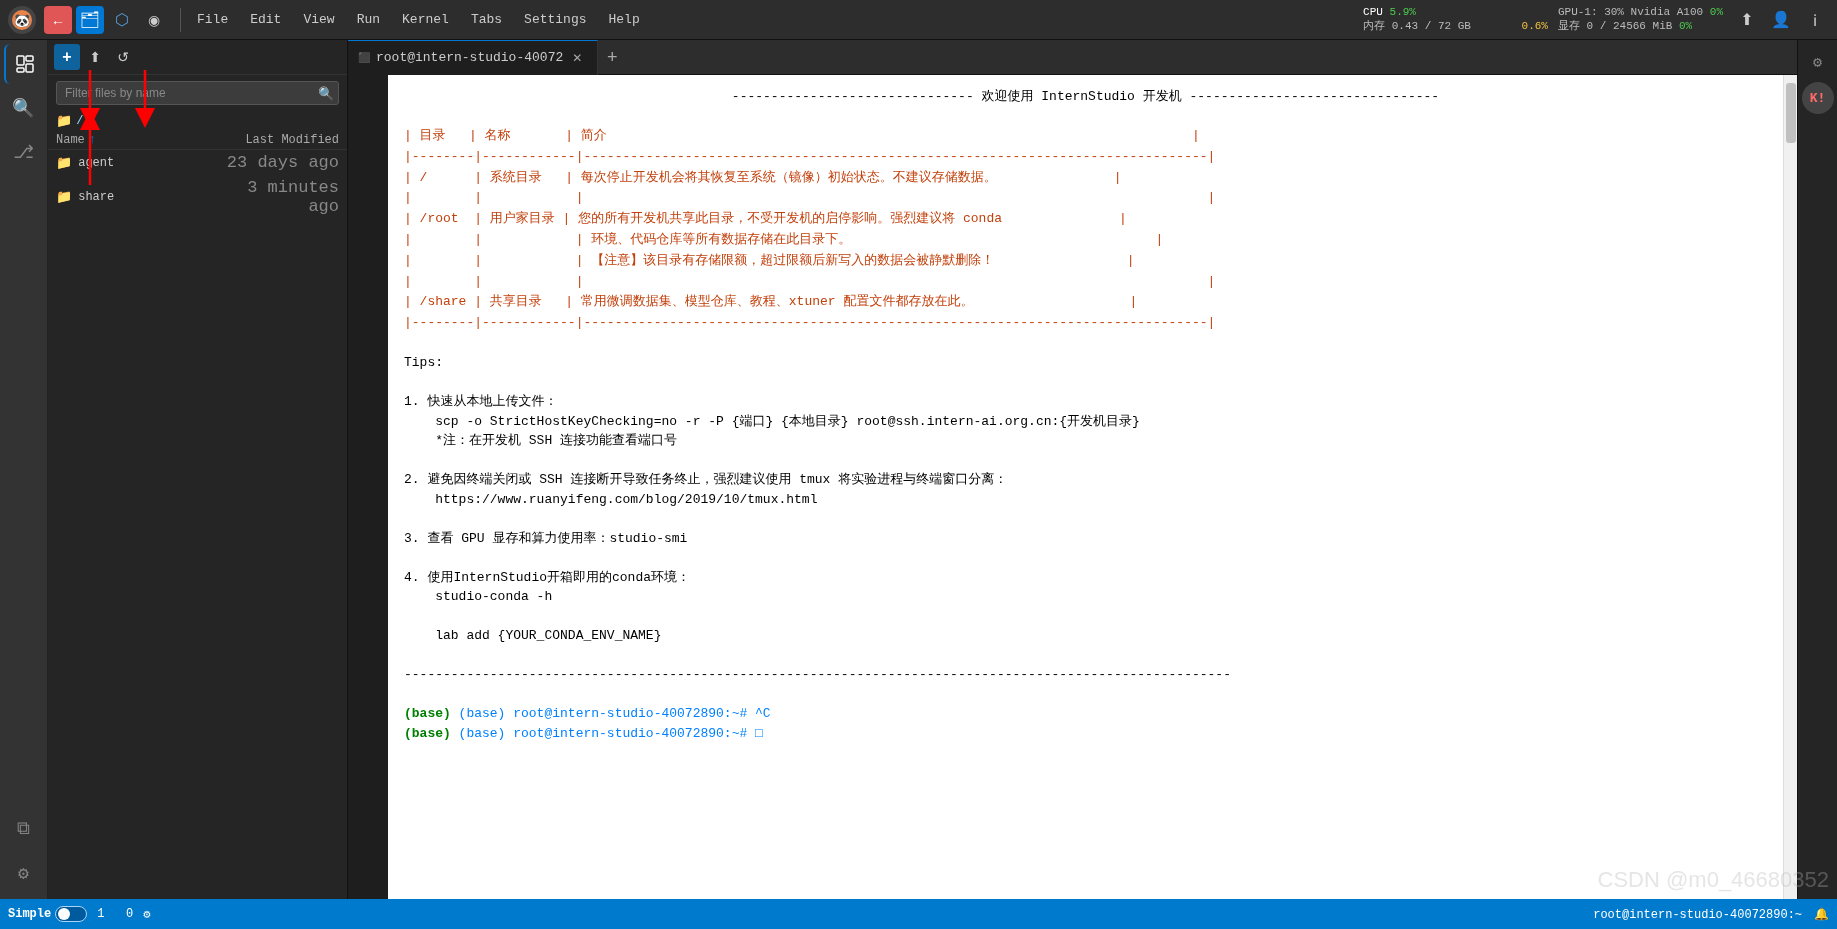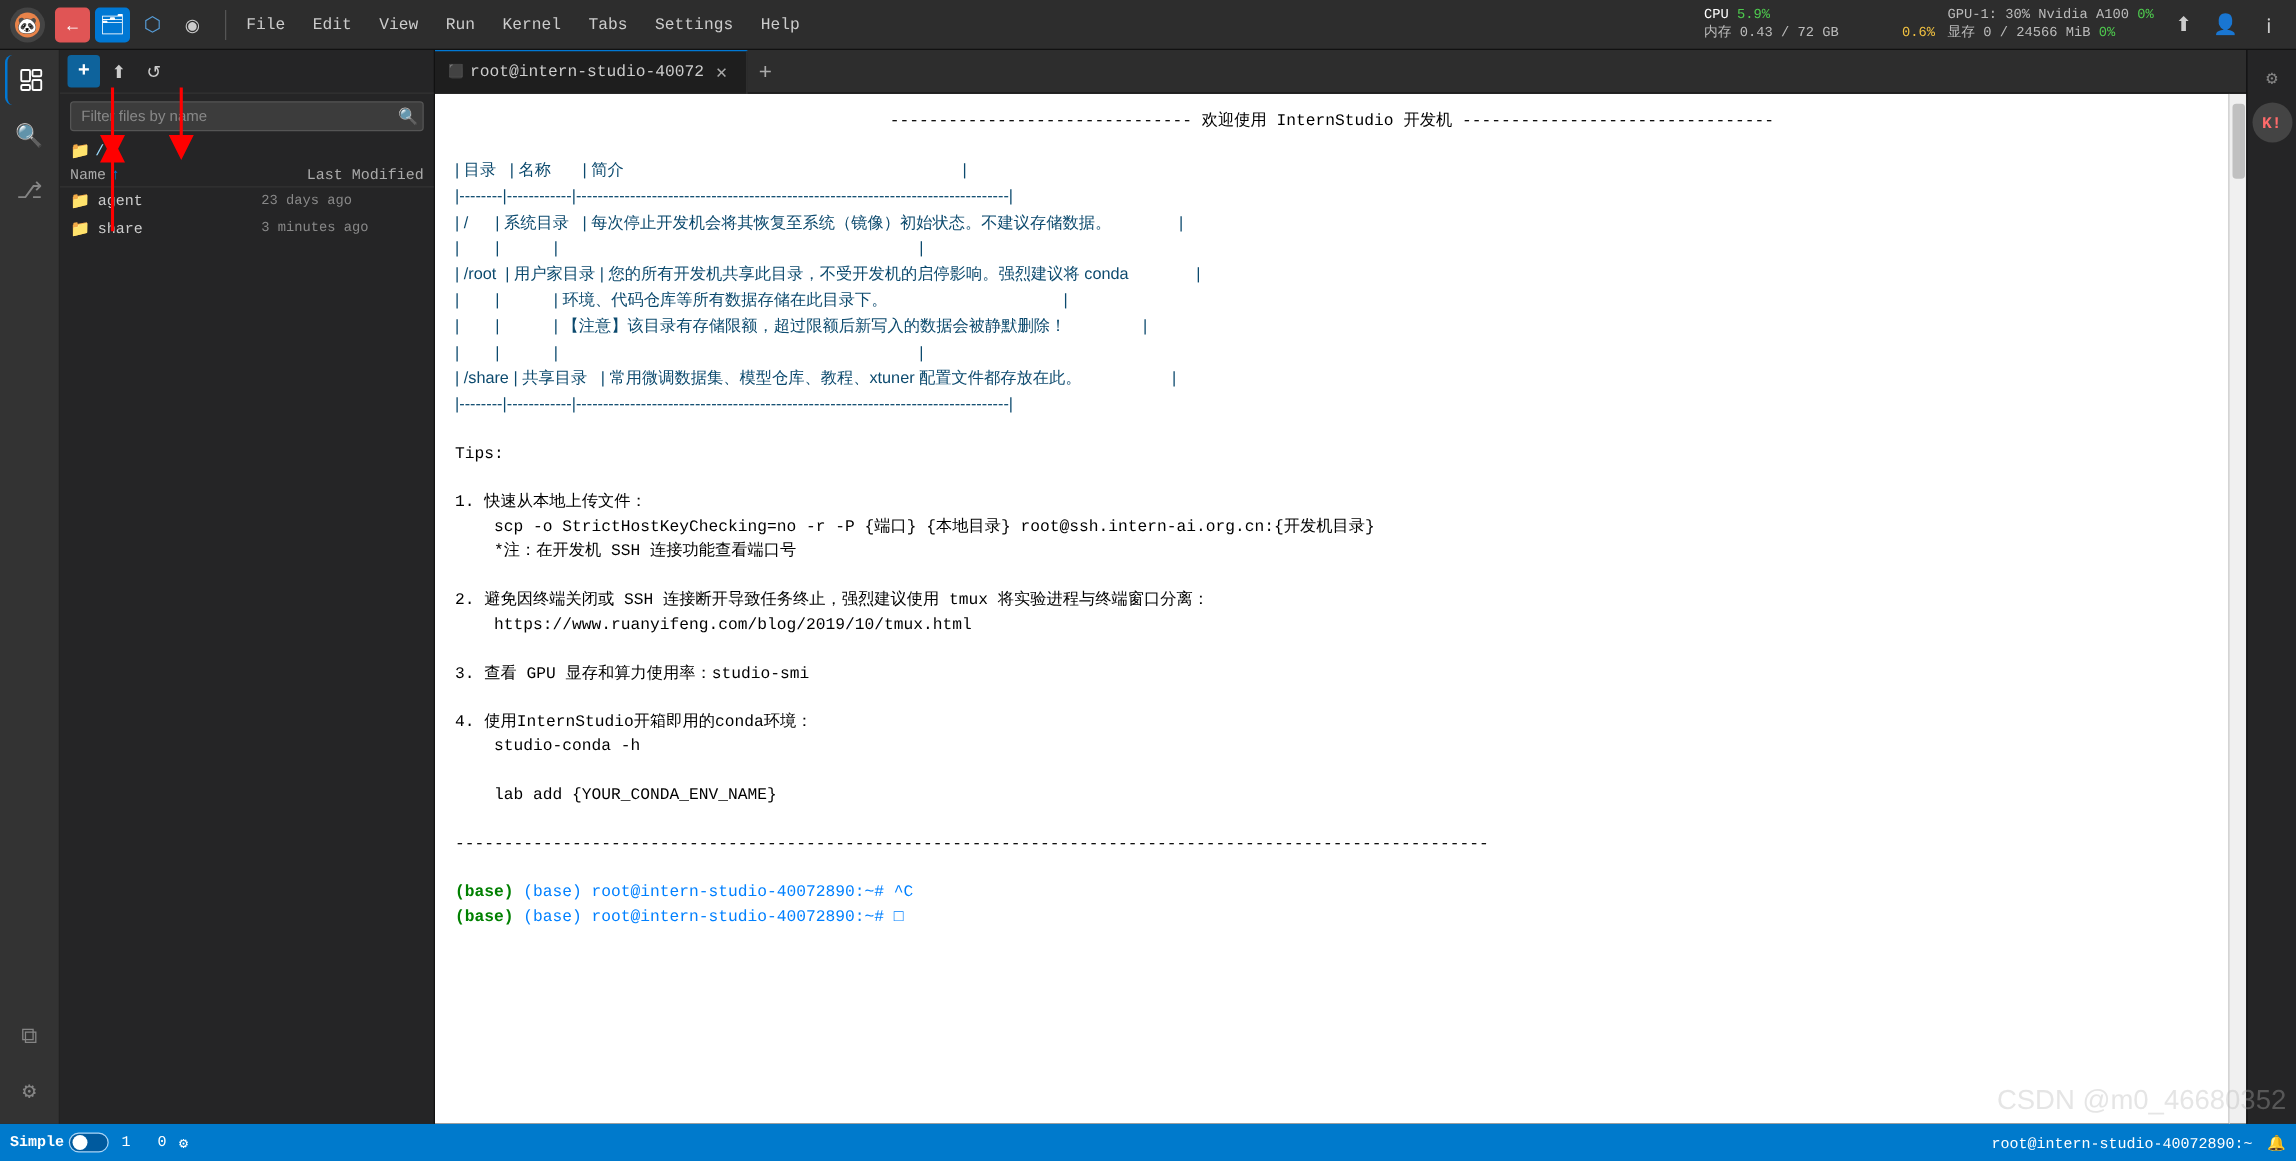--- a/index.html
+++ b/index.html
@@ -217,21 +217,21 @@
     .file-list { flex: 1; overflow-y: auto; }
     .file-item {
       display: flex;
       align-items: center;
       padding: 3px 8px;
       cursor: pointer;
       font-size: 12px;
     }
     .file-icon { margin-right: 6px; font-size: 13px; color: #dcb67a; }
     .file-name { flex: 1; color: #ccc; }
-    .file-modified { width: 130px; text-align: left; color: #888; font-size: 11px; }
+    .file-modified { width: 130px; text-align: right; color: #888; font-size: 17px; }
 
     
     .editor-area {
       flex: 1;
       display: flex;
       flex-direction: column;
       background: #1e1e1e;
     }
     .tab-bar {
       display: flex;
@@ -285,20 +285,21 @@
     
     .terminal-content {
       flex: 1;
       background: #ffffff;
       color: #000000;
       padding: 12px 16px;
       overflow-y: auto;
       font-size: 13px;
       line-height: 1.5;
       font-family: 'Consolas', 'Monaco', 'Courier New', monospace;
+      margin-left: 40px;
     }
     .prompt-green { color: #008000; font-weight: bold; }
     .prompt-cyan { color: #0080ff; }
 
     
     .right-sidebar {
       width: 40px;
       background: #252526;
       display: flex;
       flex-direction: column;
@@ -489,21 +490,21 @@
           <button class="tab-close">✕</button>
         </div>
         <button class="tab-add">+</button>
       </div>
 
       <div style="display:flex; flex:1; overflow:hidden;">
         <div class="terminal-content">
           <div style="text-align:center; white-space:pre;">------------------------------- 欢迎使用 InternStudio 开发机 --------------------------------</div>
           <br>
           <div>
-            <pre style="font-family:Liberation Sans, sans-serif; font-size:13px; color:#0c4a6e; line-height:1.6;">| 目录   | 名称       | 简介                                                                           |
+            <pre style="font-family:Liberation Mono, monospace; font-size:13px; color:#c2410c; line-height:1.6;">| 目录   | 名称       | 简介                                                                           |
 |--------|------------|--------------------------------------------------------------------------------|
 | /      | 系统目录   | 每次停止开发机会将其恢复至系统（镜像）初始状态。不建议存储数据。               |
 |        |            |                                                                                |
 | /root  | 用户家目录 | 您的所有开发机共享此目录，不受开发机的启停影响。强烈建议将 conda               |
 |        |            | 环境、代码仓库等所有数据存储在此目录下。                                       |
 |        |            | 【注意】该目录有存储限额，超过限额后新写入的数据会被静默删除！                 |
 |        |            |                                                                                |
 | /share | 共享目录   | 常用微调数据集、模型仓库、教程、xtuner 配置文件都存放在此。                    |
 |--------|------------|--------------------------------------------------------------------------------|</pre>
           </div>

